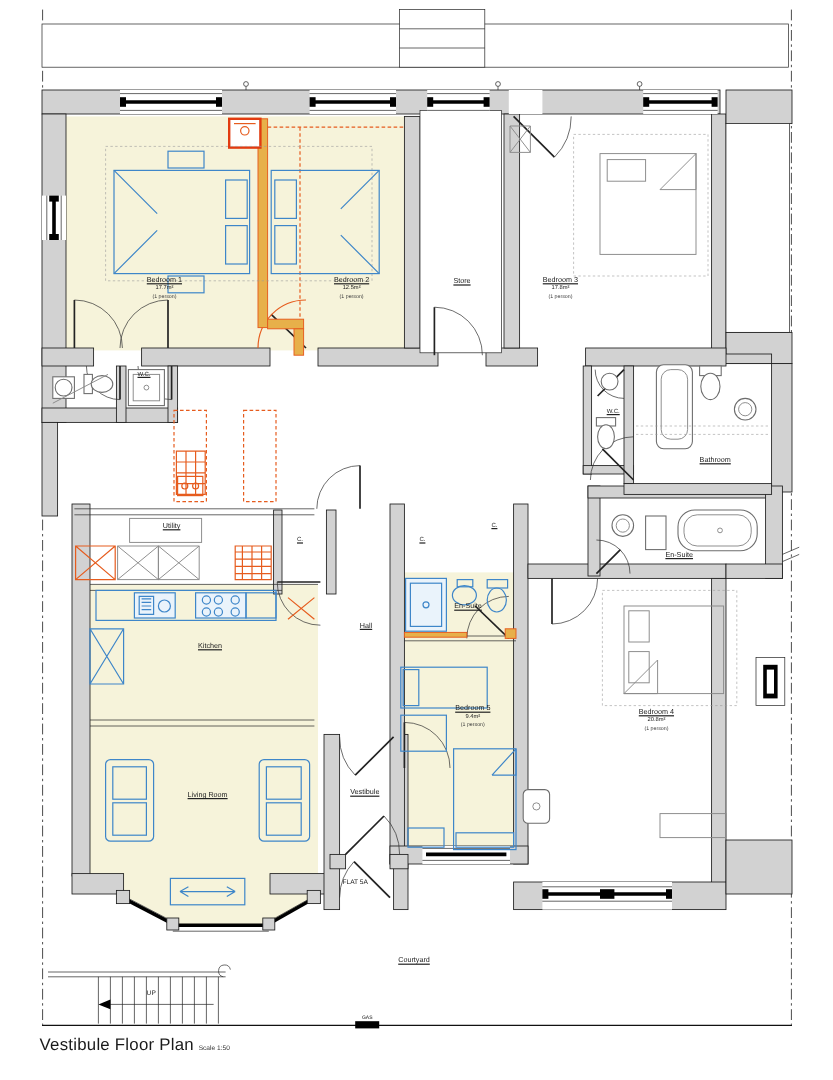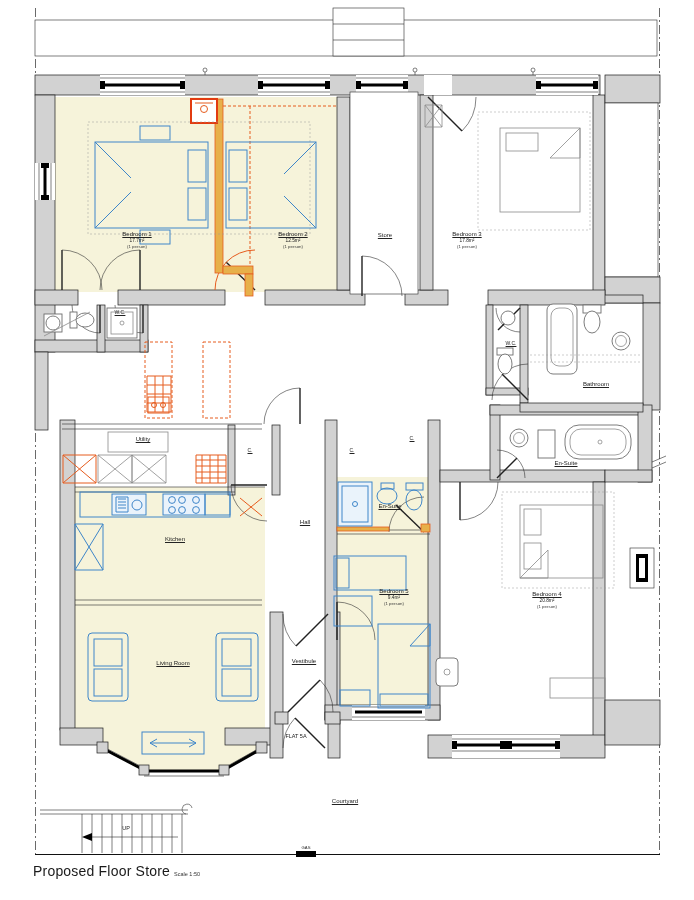--- a/index.html
+++ b/index.html
@@ -486,16 +486,16 @@
   <span class="nm">Vestibule</span>
 </div>
 <div class="plan-label" style="left:345px;top:798px">
   <span class="nm">Courtyard</span>
 </div>
 <div class="ann" style="left:296px;top:733px">FLAT 5A</div>
 <div class="ann" style="left:126px;top:825px">UP</div>
 <div class="ann tiny" style="left:306px;top:845px">GAS</div>
 
 <div id="title-block">
-  <span class="t1">Proposed Floor Store</span><span class="t2">Scale 1:50</span>
+  <span class="t1">Vestibule Floor Plan</span><span class="t2">Scale 1:50</span>
 </div>
 
 </div>
 
 </body></html>

